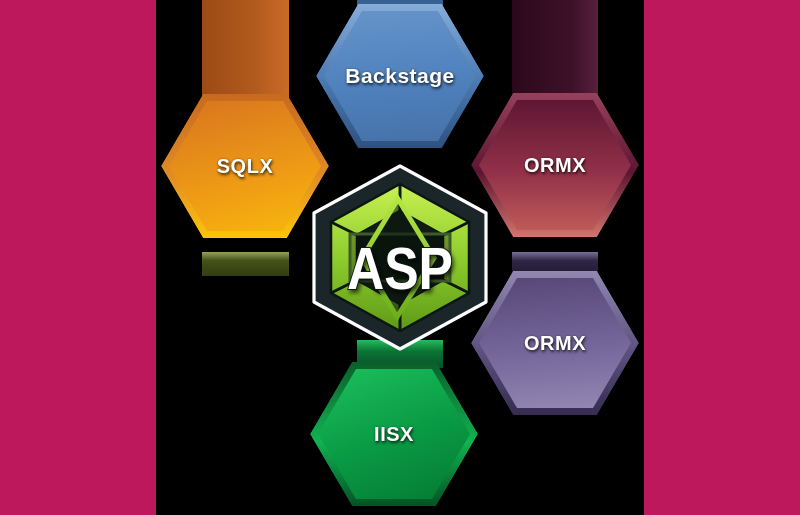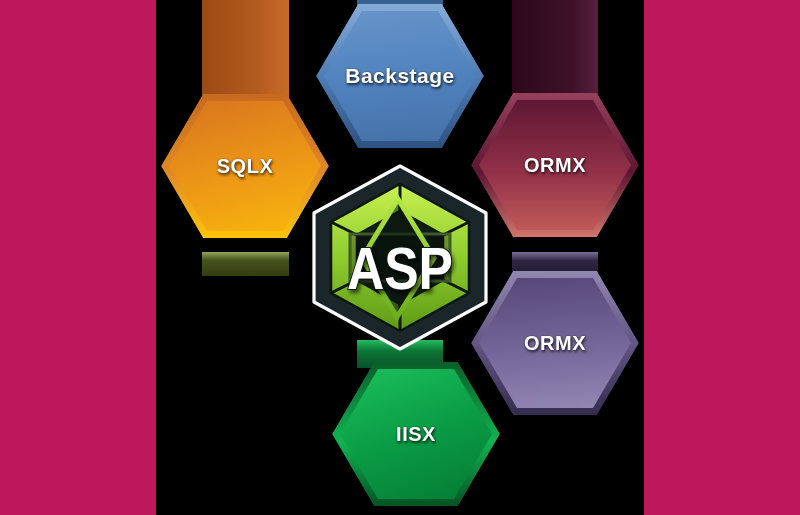--- a/index.html
+++ b/index.html
@@ -47,21 +47,21 @@
   .hex-ormx .face{background:linear-gradient(180deg,#5e1733 0%,#923049 55%,#bf5a58 100%);}
 
   .hex-httpx{left:161px;top:271px;}
   .hex-httpx .rim{background:linear-gradient(180deg,#8d9c5d 0%,#5a682f 55%,#2f3912 100%);}
   .hex-httpx .face{background:linear-gradient(175deg,#5f6d35 0%,#83914d 55%,#a7b269 100%);}
 
   .hex-banx{left:471px;top:271px;}
   .hex-banx .rim{background:linear-gradient(180deg,#9187b0 0%,#5e5180 55%,#352c50 100%);}
   .hex-banx .face{background:linear-gradient(175deg,#564777 0%,#75679a 55%,#9488b4 100%);}
 
-  .hex-iisx{left:332px;top:362px;}
+  .hex-iisx{left:310px;top:362px;}
   .hex-iisx .rim{background:linear-gradient(180deg,#0a5f2a 0%,#12b252 55%,#045323 100%);}
   .hex-iisx .face{background:linear-gradient(160deg,#1cc05d 0%,#0a9c45 50%,#047a33 100%);}
 
   
   .logo{position:absolute;left:310px;top:163px;width:180px;height:189px;z-index:4;}
 </style>
 </head>
 <body>
 
 <div class="stage">

